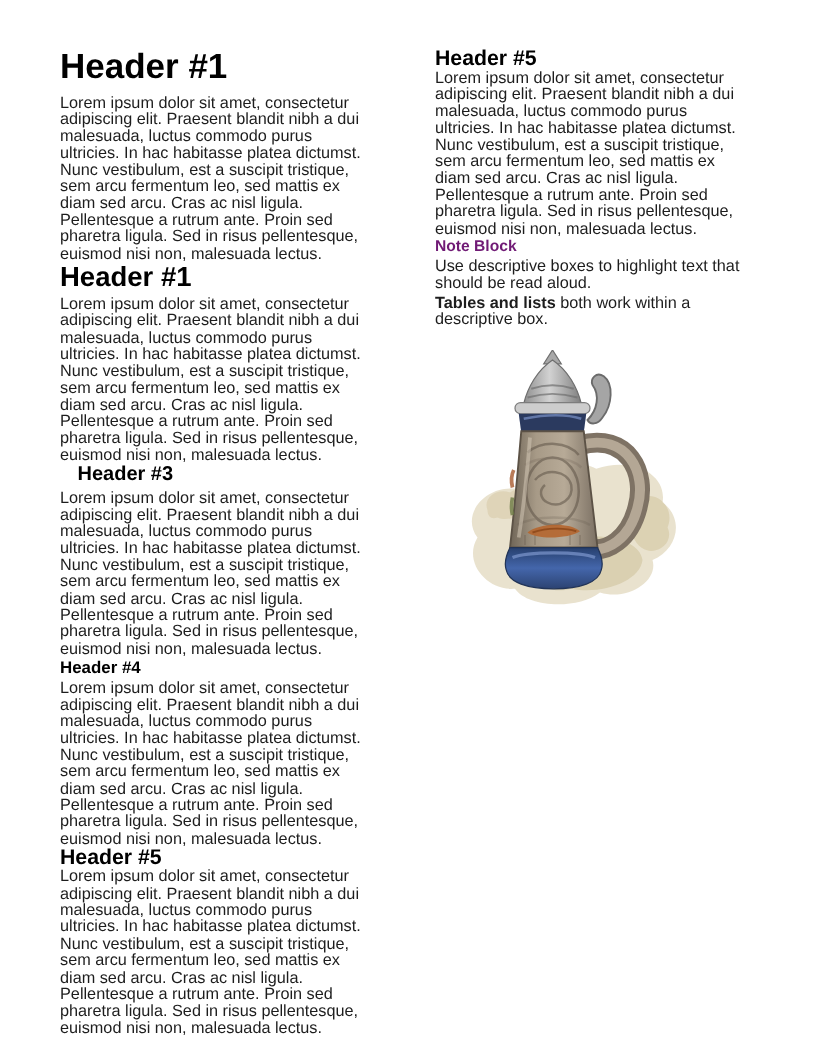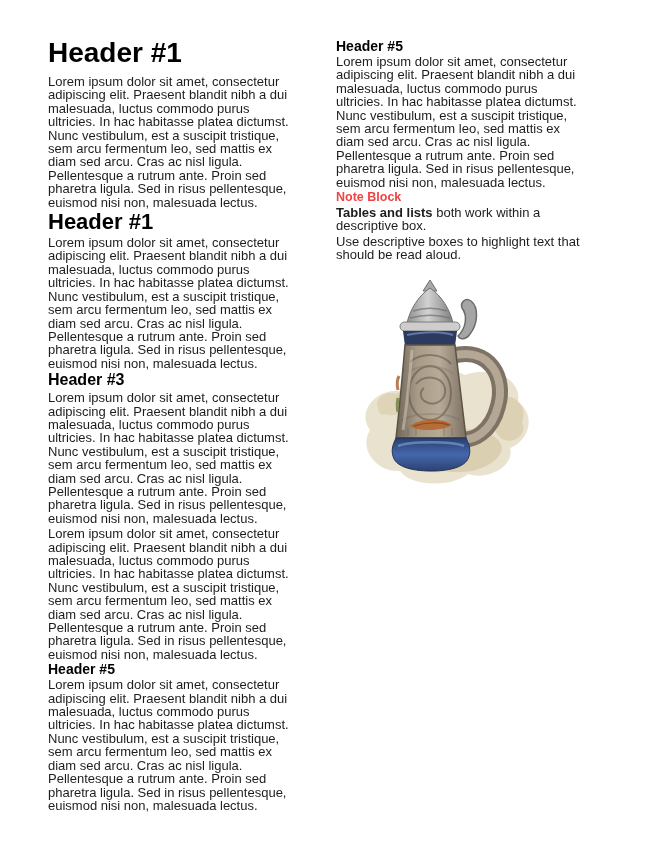--- a/index.html
+++ b/index.html
@@ -8,45 +8,45 @@
     width: 652px;
     height: 844px;
     background: #ffffff;
     overflow: hidden;
     font-family: "Liberation Sans", "DejaVu Sans", sans-serif;
     color: #1d1d1d;
   }
   .columns {
     display: flex;
     padding: 38px 20px 0 48px;
-    gap: 12px;
+    gap: 24px;
   }
   .col { flex: none; }
   .col-left  { width: 276px; }
   .col-right { width: 292px; }
 
   h1, h2, h3, h4, h5 { color: #000000; font-weight: bold; }
   h1 { font-size: 28px;   line-height: 30px; margin: 0 0 7px 0; }
   h2 { font-size: 22px;   line-height: 22px; margin: 2px 0 3px 0; }
-  h3 { font-size: 16px;   line-height: 16px; margin: 2px 0 3px 0; }
+  h3 { font-size: 16px;   line-height: 16px; margin: 2px 0 3px 14px; }
   h4 { font-size: 13.5px; line-height: 14px; margin: 2px 0 2px 0; }
-  h5 { font-size: 14px; line-height: 13px; margin: 2px 0 2px 0; }
+  h5 { font-size: 17px; line-height: 13px; margin: 2px 0 2px 0; }
 
   .body {
     font-size: 13px;
     line-height: 13.4px;
     margin: 0 0 2px 0;
     white-space: pre-line;
     color: #1d1d1d;
   }
   .mini-head {
     font-size: 12.5px;
     line-height: 13px;
     font-weight: bold;
-    color: #ef4444;
+    color: #701a75;
     margin: 2px 0 2px 0;
   }
   .tables-line strong { font-weight: bold; color: #1d1d1d; }
 
   .stein-figure {
     margin: 18px 0 0 14px;
     padding: 0;
     width: 190px;
     height: 212px;
   }
@@ -91,20 +91,21 @@
 malesuada, luctus commodo purus
 ultricies. In hac habitasse platea dictumst.
 Nunc vestibulum, est a suscipit tristique,
 sem arcu fermentum leo, sed mattis ex
 diam sed arcu. Cras ac nisl ligula.
 Pellentesque a rutrum ante. Proin sed
 pharetra ligula. Sed in risus pellentesque,
 euismod nisi non, malesuada lectus.</p>
       </section>
       <section>
+        <h4>Header #4</h4>
         <p class="body">Lorem ipsum dolor sit amet, consectetur
 adipiscing elit. Praesent blandit nibh a dui
 malesuada, luctus commodo purus
 ultricies. In hac habitasse platea dictumst.
 Nunc vestibulum, est a suscipit tristique,
 sem arcu fermentum leo, sed mattis ex
 diam sed arcu. Cras ac nisl ligula.
 Pellentesque a rutrum ante. Proin sed
 pharetra ligula. Sed in risus pellentesque,
 euismod nisi non, malesuada lectus.</p>
@@ -133,26 +134,26 @@
 ultricies. In hac habitasse platea dictumst.
 Nunc vestibulum, est a suscipit tristique,
 sem arcu fermentum leo, sed mattis ex
 diam sed arcu. Cras ac nisl ligula.
 Pellentesque a rutrum ante. Proin sed
 pharetra ligula. Sed in risus pellentesque,
 euismod nisi non, malesuada lectus.</p>
       </section>
 
       <p class="mini-head">Note Block</p>
+
+      <p class="body">Use descriptive boxes to highlight text that
+should be read aloud.</p>
 
       <p class="body tables-line"><strong>Tables and lists</strong><span> both work within a
 descriptive box.</span></p>
-
-      <p class="body">Use descriptive boxes to highlight text that
-should be read aloud.</p>
 
       <figure class="stein-figure">
         <svg width="190" height="212" viewBox="0 0 190 212" aria-hidden="true">
           <defs>
             <linearGradient id="lidG" x1="0" y1="0" x2="1" y2="0">
               <stop offset="0" stop-color="#8f8f8f"></stop>
               <stop offset="0.45" stop-color="#d2d2d2"></stop>
               <stop offset="1" stop-color="#7f7f7f"></stop>
             </linearGradient>
             <linearGradient id="bodyG" x1="0" y1="0" x2="1" y2="0">

